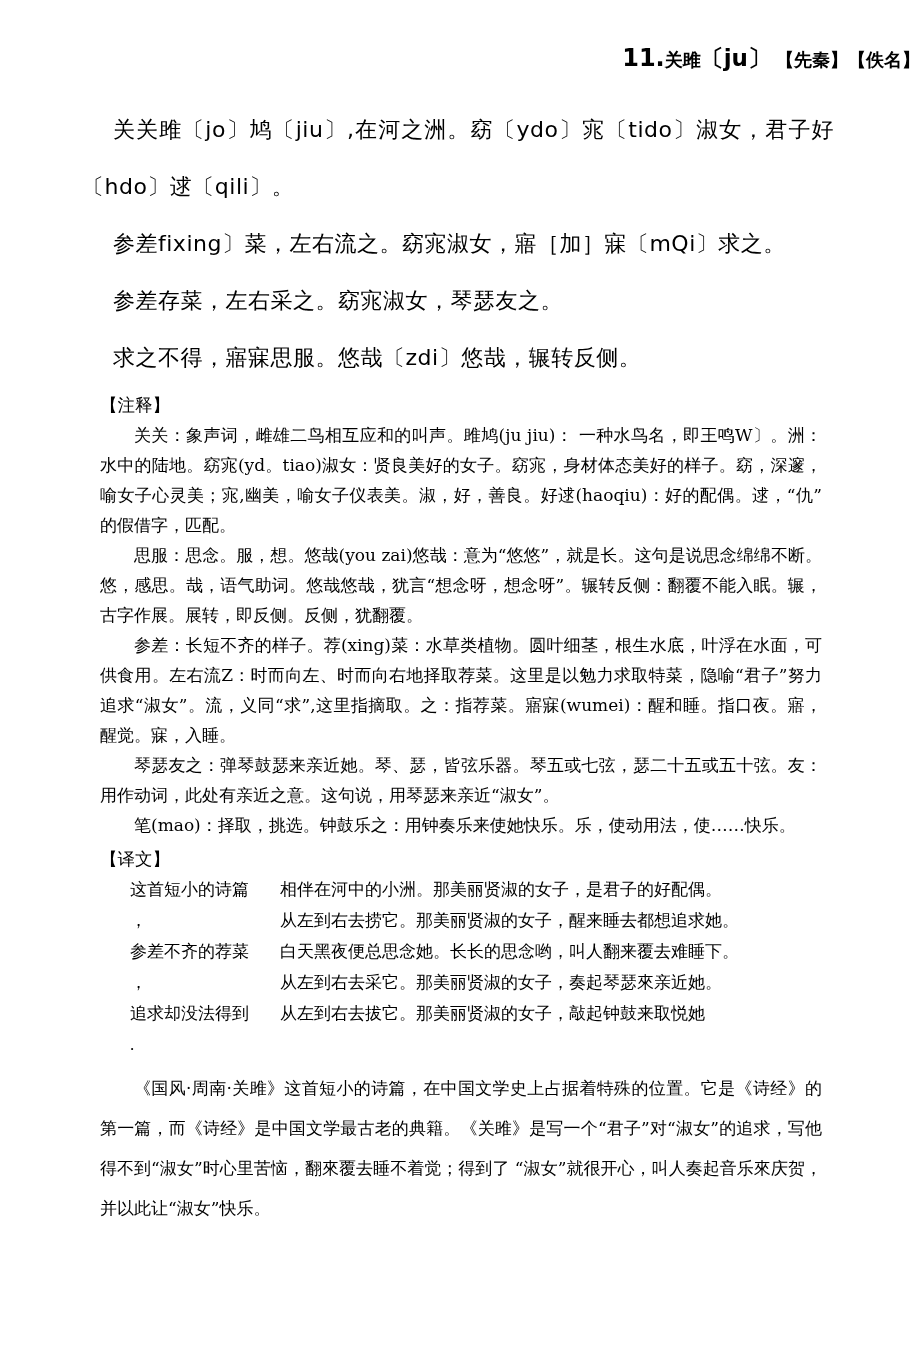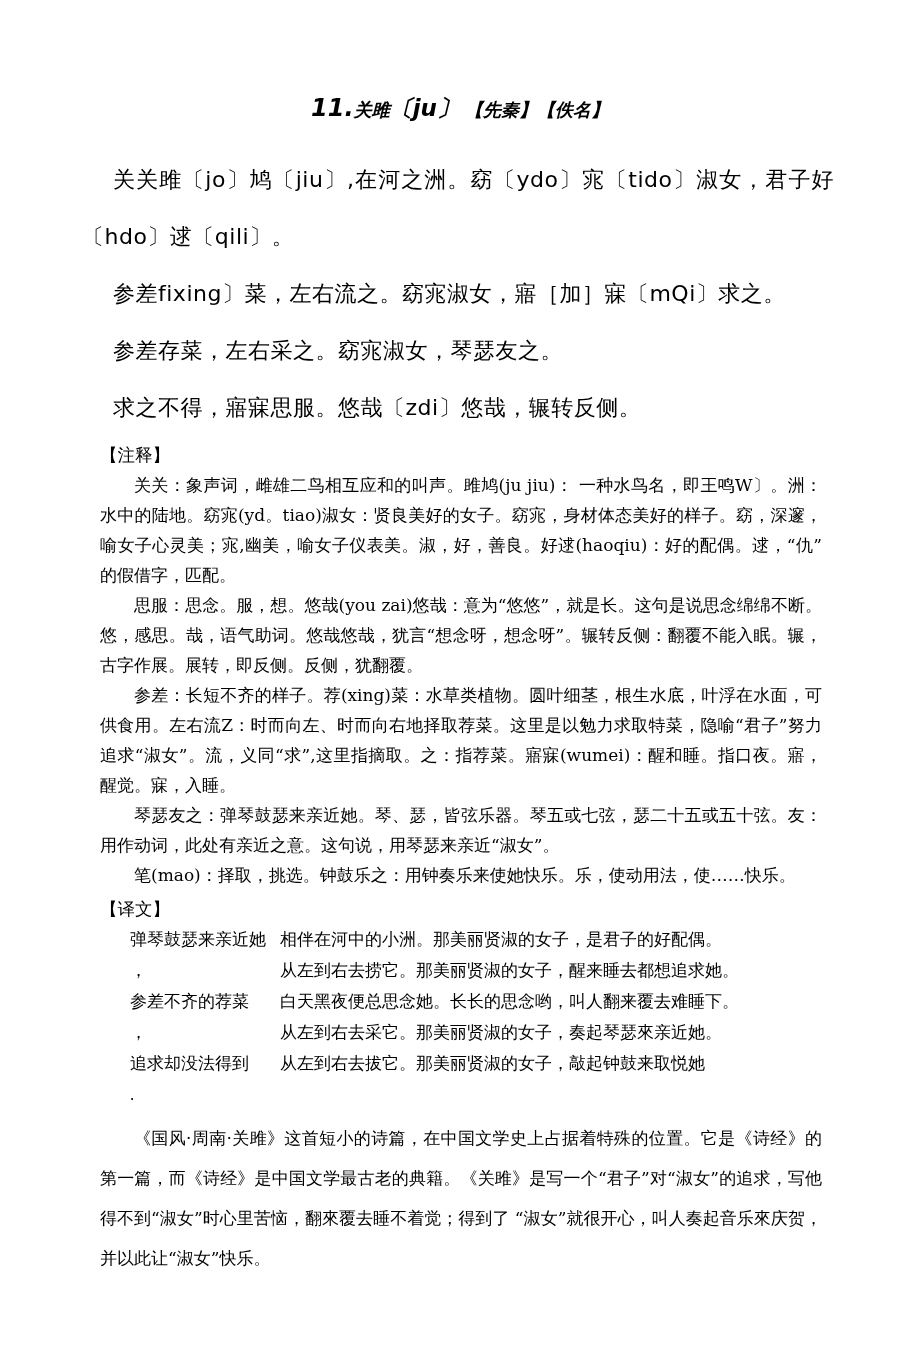--- a/index.html
+++ b/index.html
@@ -13,27 +13,26 @@
     width: 920px;
     height: 1347px;
     background: #ffffff;
     color: #000000;
     overflow: hidden;
     font-family: "DejaVu Serif", "Liberation Serif", serif;
   }
   
   .title {
     margin: 0;
-    padding-top: 90px;
-    text-align: center;
+    padding-top: 40px;
+    text-align: right;
     font-family: "DejaVu Sans", "Liberation Sans", sans-serif;
     font-weight: bold;
     line-height: 30px;
     white-space: nowrap;
-    font-style: italic;
   }
   .t-num    { font-size: 24px; }
   .t-name   { font-size: 18px; }
   .t-pinyin { font-size: 23px; }
   .t-tags   { font-size: 18px; margin-left: 5px; }
   
   .poem {
     margin: 26px 86px 0 82px;
     font-family: "DejaVu Sans", "Liberation Sans", sans-serif;
     font-size: 22px;
@@ -116,21 +115,21 @@
         <p class="note-para">参差：长短不齐的样子。荐(xing)菜：水草类植物。圆叶细茎，根生水底，叶浮在水面，可供食用。左右流Z：时而向左、时而向右地择取荐菜。这里是以勉力求取特菜，隐喻“君子”努力追求“淑女”。流，义同“求”,这里指摘取。之：指荐菜。寤寐(wumei)：醒和睡。指口夜。寤，醒觉。寐，入睡。</p>
         <p class="note-para">琴瑟友之：弹琴鼓瑟来亲近她。琴、瑟，皆弦乐器。琴五或七弦，瑟二十五或五十弦。友：用作动词，此处有亲近之意。这句说，用琴瑟来亲近“淑女”。</p>
         <p class="note-para">笔(mao)：择取，挑选。钟鼓乐之：用钟奏乐来使她快乐。乐，使动用法，使……快乐。</p>
       </div>
   </div>
 
   <div class="translation">
     <div class="sec-header">【译文】</div>
     <div class="trans-cols">
       <div class="trans-left">
-          <div class="trans-line">弹琴鼓瑟来亲近她</div>
+          <div class="trans-line">这首短小的诗篇</div>
           <div class="trans-line">，</div>
           <div class="trans-line">参差不齐的荐菜</div>
           <div class="trans-line">，</div>
           <div class="trans-line">追求却没法得到</div>
           <div class="trans-line">.</div>
         </div>
       <div class="trans-right">
           <div class="trans-line">相伴在河中的小洲。那美丽贤淑的女子，是君子的好配偶。</div>
           <div class="trans-line">从左到右去捞它。那美丽贤淑的女子，醒来睡去都想追求她。</div>
           <div class="trans-line">白天黑夜便总思念她。长长的思念哟，叫人翻来覆去难睡下。</div>

